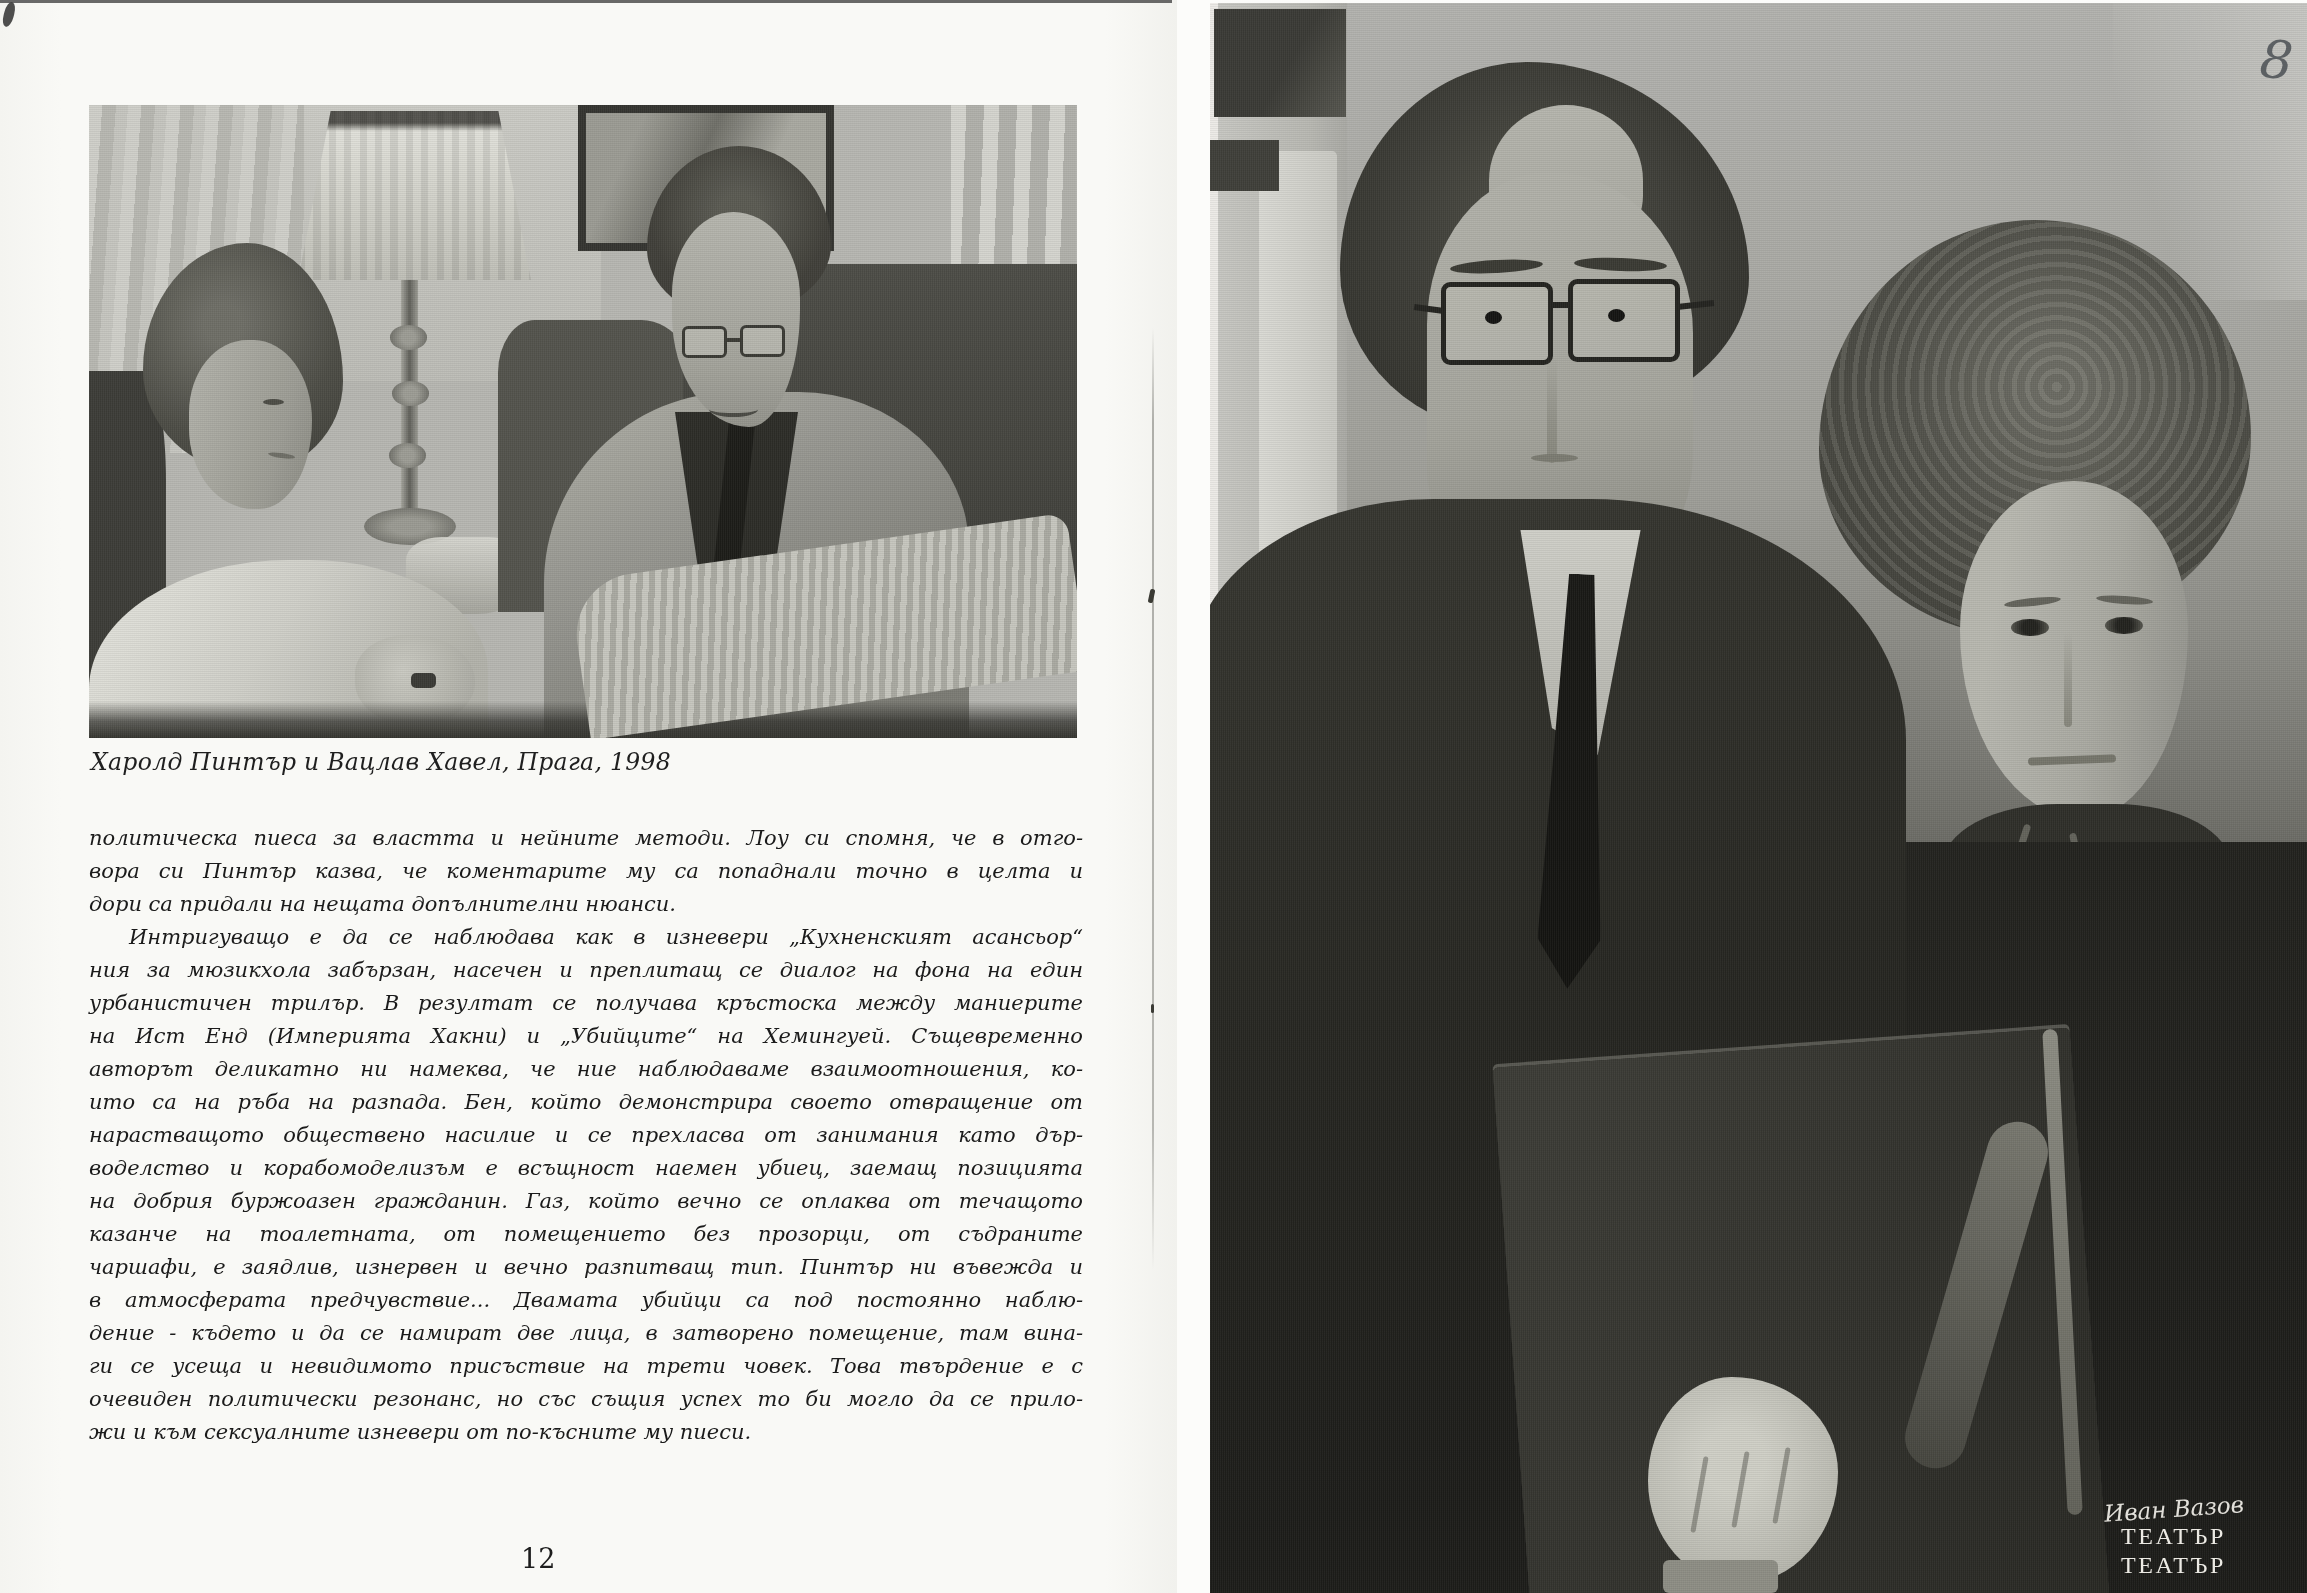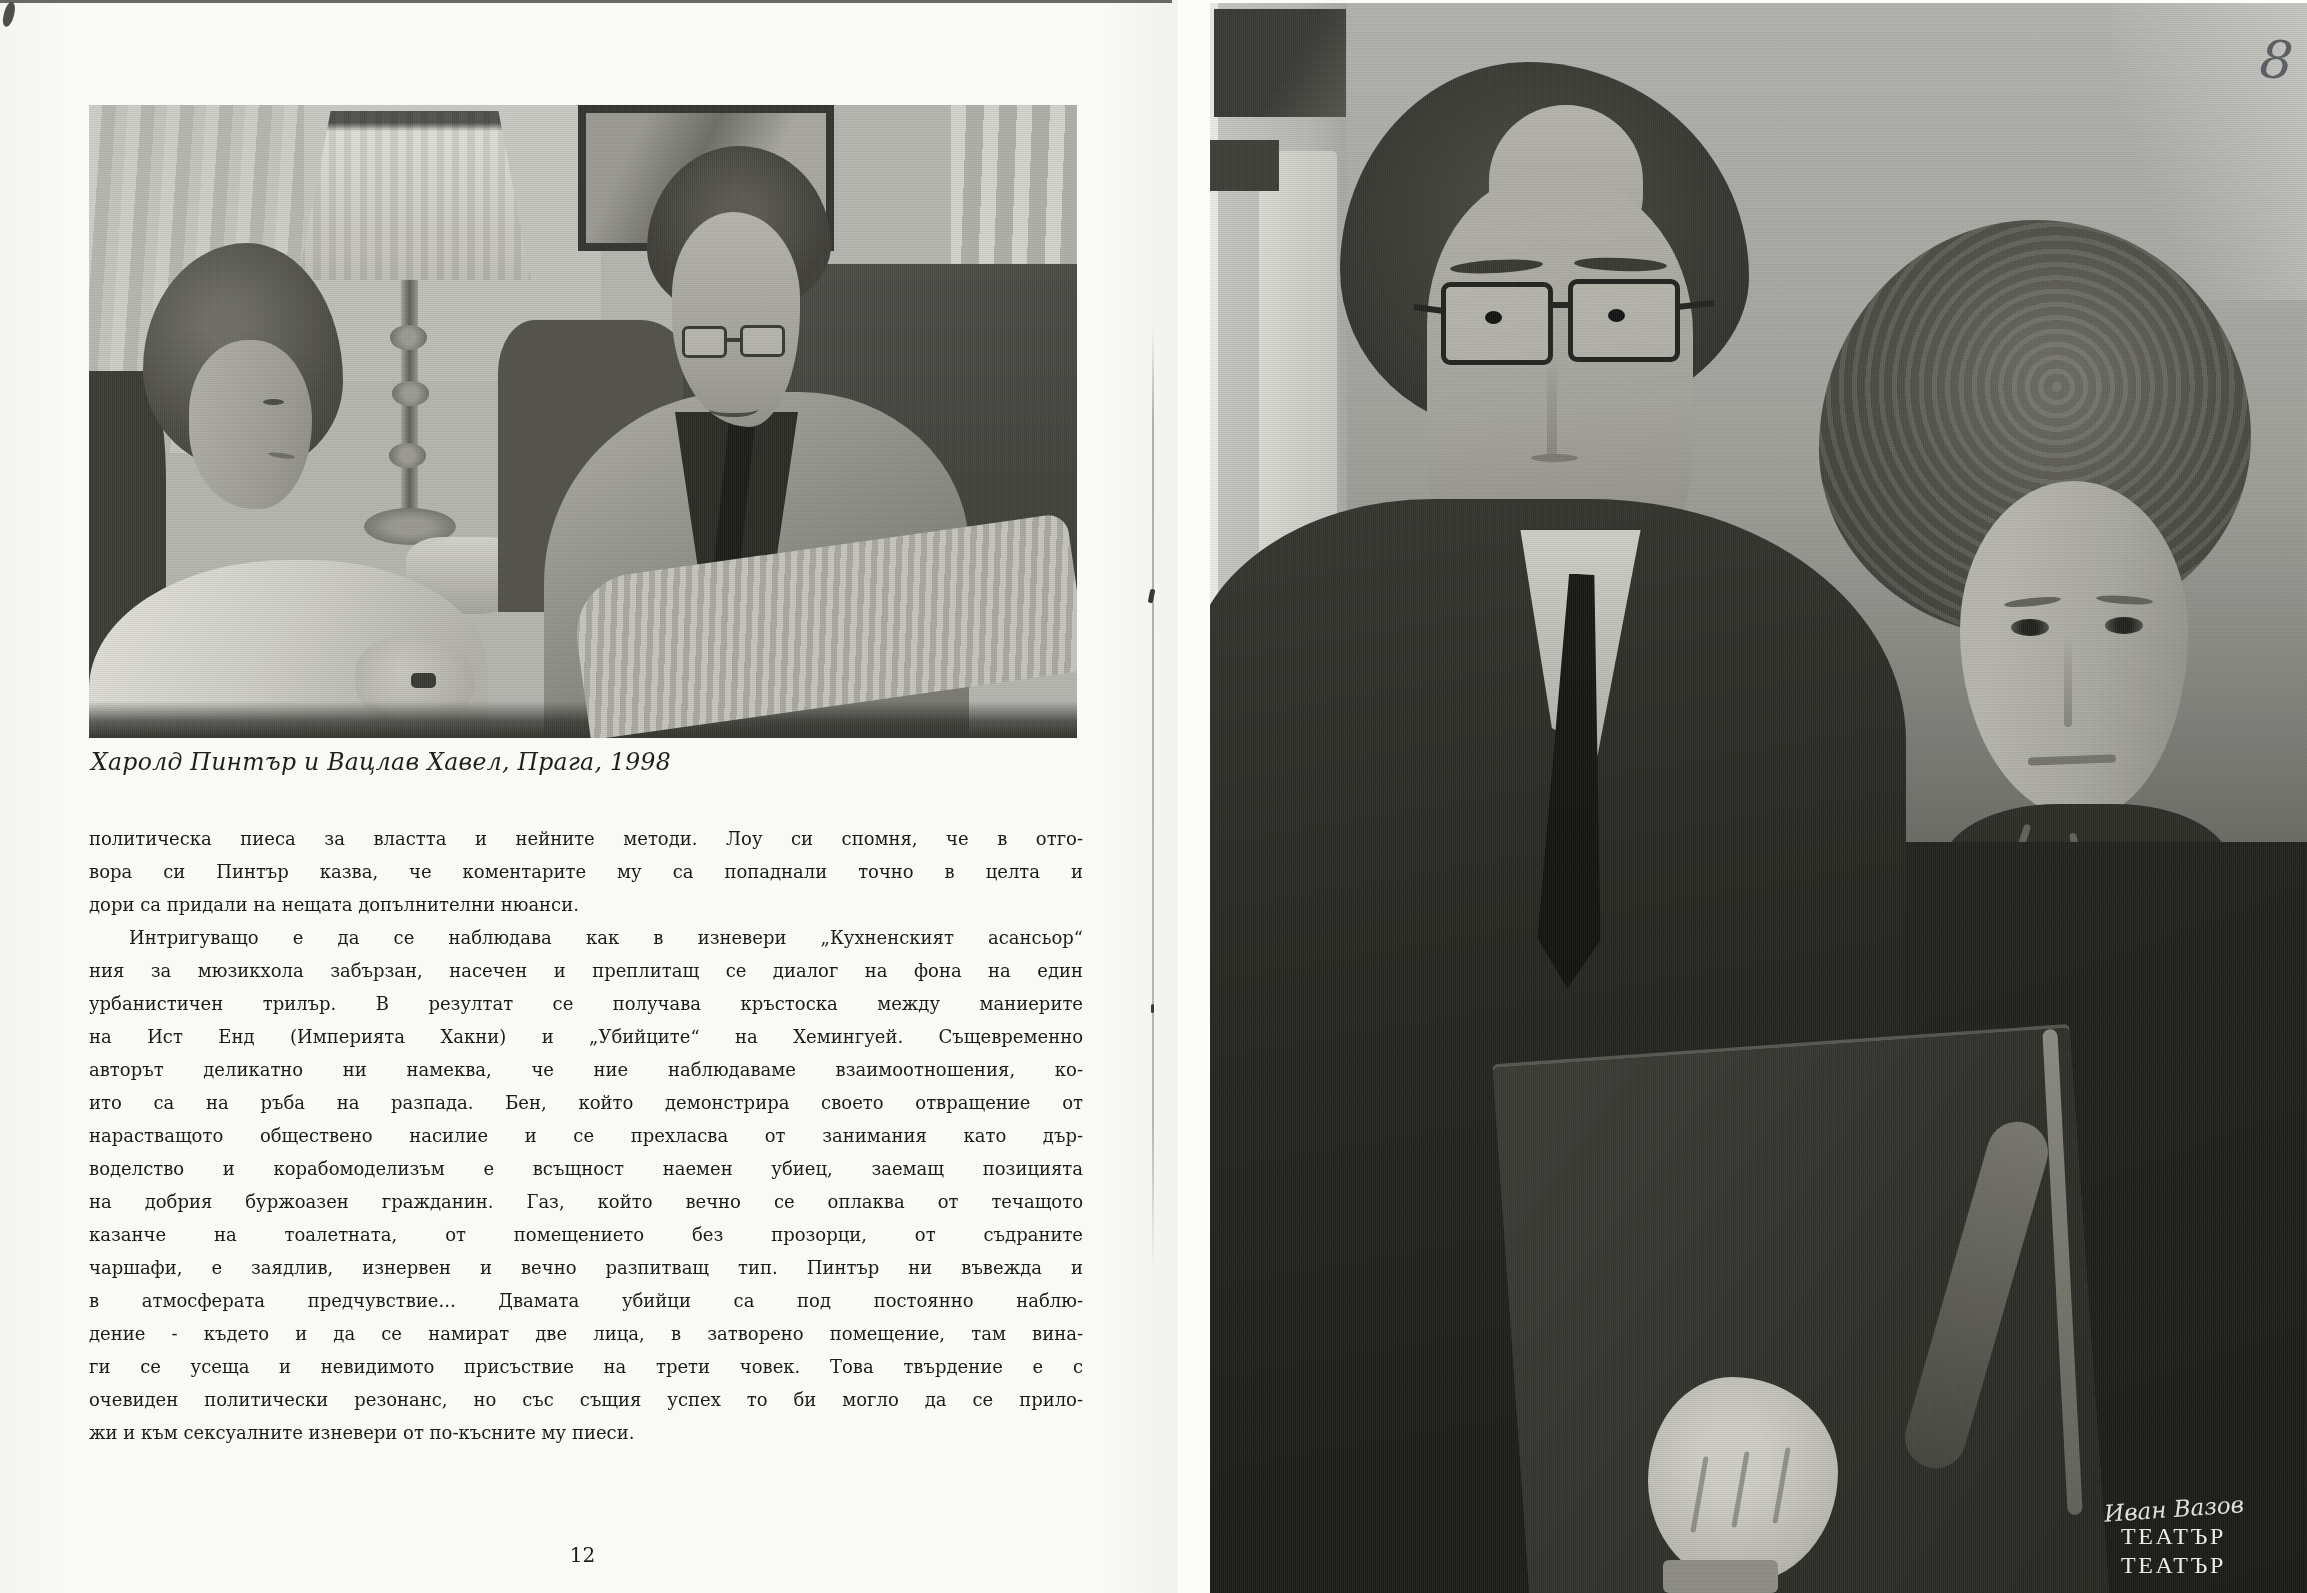--- a/index.html
+++ b/index.html
@@ -67,25 +67,25 @@
     transform:rotate(-8deg);transform-origin:left bottom;
     background:repeating-linear-gradient(100deg,#c6c6be 0 6.1px,#a9a9a1 6.1px 12.3px);}
   .lp-bottomdark{left:0;top:596px;width:988px;height:37px;
     background:linear-gradient(180deg,rgba(40,40,36,0),rgba(40,40,36,.7) 55%,#35352f);}
   .halftone{left:0;top:0;width:100%;height:100%;pointer-events:none;
     background:repeating-linear-gradient(0deg,rgba(0,0,0,.05) 0 1px,rgba(0,0,0,0) 1px 2px),
                repeating-linear-gradient(90deg,rgba(255,255,255,.045) 0 1px,rgba(0,0,0,0) 1px 2px);}
 
   
   #photo-caption{left:91px;top:748px;width:972px;font-style:italic;font-size:23.5px;color:#1f1f1f;letter-spacing:0.3px;}
-  #body-text{left:89px;top:822px;width:994px;color:#1b1b1b;font-size:18px;}
+  #body-text{left:89px;top:822px;width:994px;color:#1b1b1b;font-style:italic;font-size:21px;}
   .bodyline{height:33px;line-height:33px;text-align:justify;text-align-last:justify;width:100%;}
   .bodyline.para-end{text-align-last:left;}
   .bodyline.indent{text-indent:40px;}
-  #page-number{left:521px;top:1543px;width:123px;text-align:center;font-size:20px;color:#1d1d1d;}
+  #page-number{left:521px;top:1543px;width:123px;text-align:left;font-size:27px;color:#1d1d1d;}
 
   
   #spine-line{left:1152px;top:328px;width:1.5px;height:942px;opacity:.8;
     background:linear-gradient(180deg,rgba(160,160,155,0),#9d9d98 10%,#a8a8a3 85%,rgba(160,160,155,0));}
   .spine-speck{background:#3a3a34;border-radius:2px;}
 
   
   #right-photo{left:1210px;top:3.1px;width:1097px;height:1590px;background:#a9a9a4;overflow:hidden;}
   .rp{position:absolute;}
   .rp-wall{left:0;top:0;width:100%;height:1024px;

